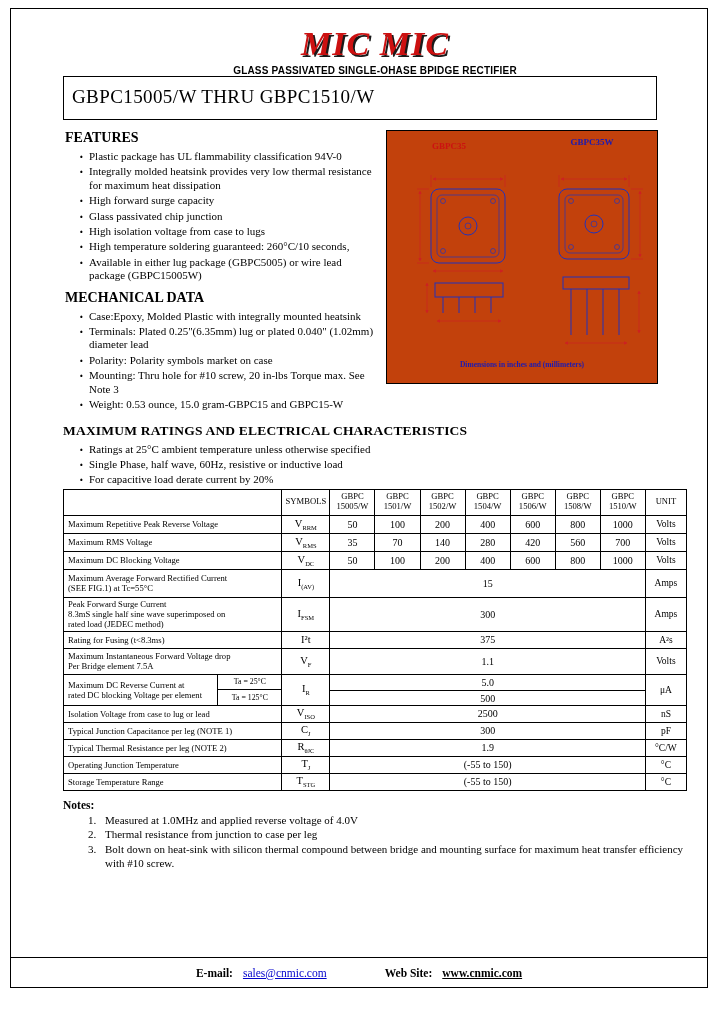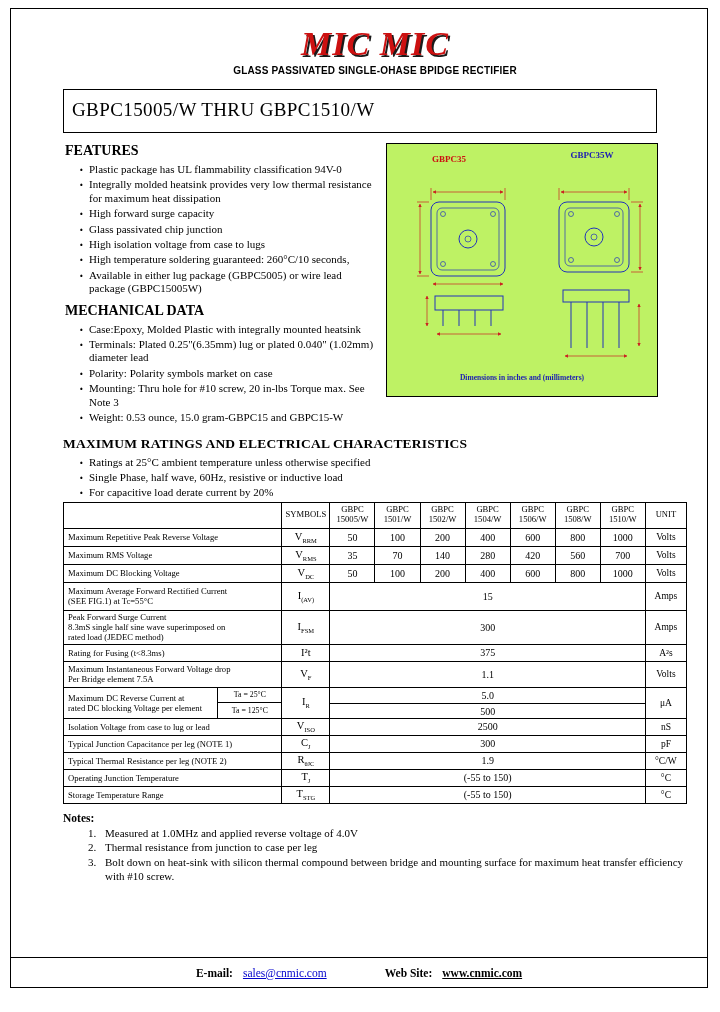--- a/index.html
+++ b/index.html
@@ -19,34 +19,34 @@
   .logo-text {
     font-style: italic; font-weight: bold; font-size: 34px; color: #cc1111;
     letter-spacing: 1px; text-shadow: 2px 2px 0 #1a1a1a;
   }
   .doc-title {
     text-align: center; font-family: "Liberation Sans", sans-serif;
     font-weight: bold; font-size: 10px; margin-top: 4px; letter-spacing: .2px;
   }
 
   
-  .specbox { margin-top: 13px; margin-right: 30px; border: 1px solid #000; display: flex; height: 44px; }
+  .specbox { margin-right: 30px; border: 1px solid #000; display: flex; height: 44px; }
   .part-range { flex: 1; font-size: 19px; padding: 9px 0 0 8px; letter-spacing: .4px; }
   .spec-right { width: 228px; border-left: 1px solid #000; display: flex; flex-direction: column; }
   .spec-row { flex: 1; display: flex; font-weight: bold; font-size: 9.5px; }
   .spec-row + .spec-row { border-top: 1px solid #000; }
   .spec-label { width: 108px; padding-left: 6px; display: flex; align-items: center; }
   .spec-value { flex: 1; border-left: 1px solid #000; padding-left: 8px; display: flex; align-items: center; }
 
   
   .two-col { margin-top: 10px; }
   .clearfix::after { content: ""; display: block; clear: both; }
   .diagram-box {
     float: right; width: 272px; height: 254px; border: 1px solid #000;
-    margin: 0 29px 6px 10px; background: #bef264;
+    margin: 0 29px 6px 10px; background: #c2410c;
   }
   .sec-heading { font-size: 14px; font-weight: bold; margin: 2px 0 4px 2px; }
   .big-heading { font-size: 13.5px; font-weight: bold; margin: 9px 0 4px 0; letter-spacing: .2px; }
   ul.bullets { margin: 0; padding-left: 14px; font-size: 11px; line-height: 1.22; list-style: none; }
   ul.bullets li { position: relative; padding-left: 12px; margin-bottom: 2px; }
   ul.bullets li::before { content: "·"; position: absolute; left: 2px; top: -1px; font-size: 14px; font-weight: bold; }
 
   
   table.ratings { width: 100%; border-collapse: collapse; table-layout: fixed; font-size: 10px; }
   table.ratings td { border: 1px solid #000; text-align: center; vertical-align: middle; padding: 0 2px; overflow: hidden; }

